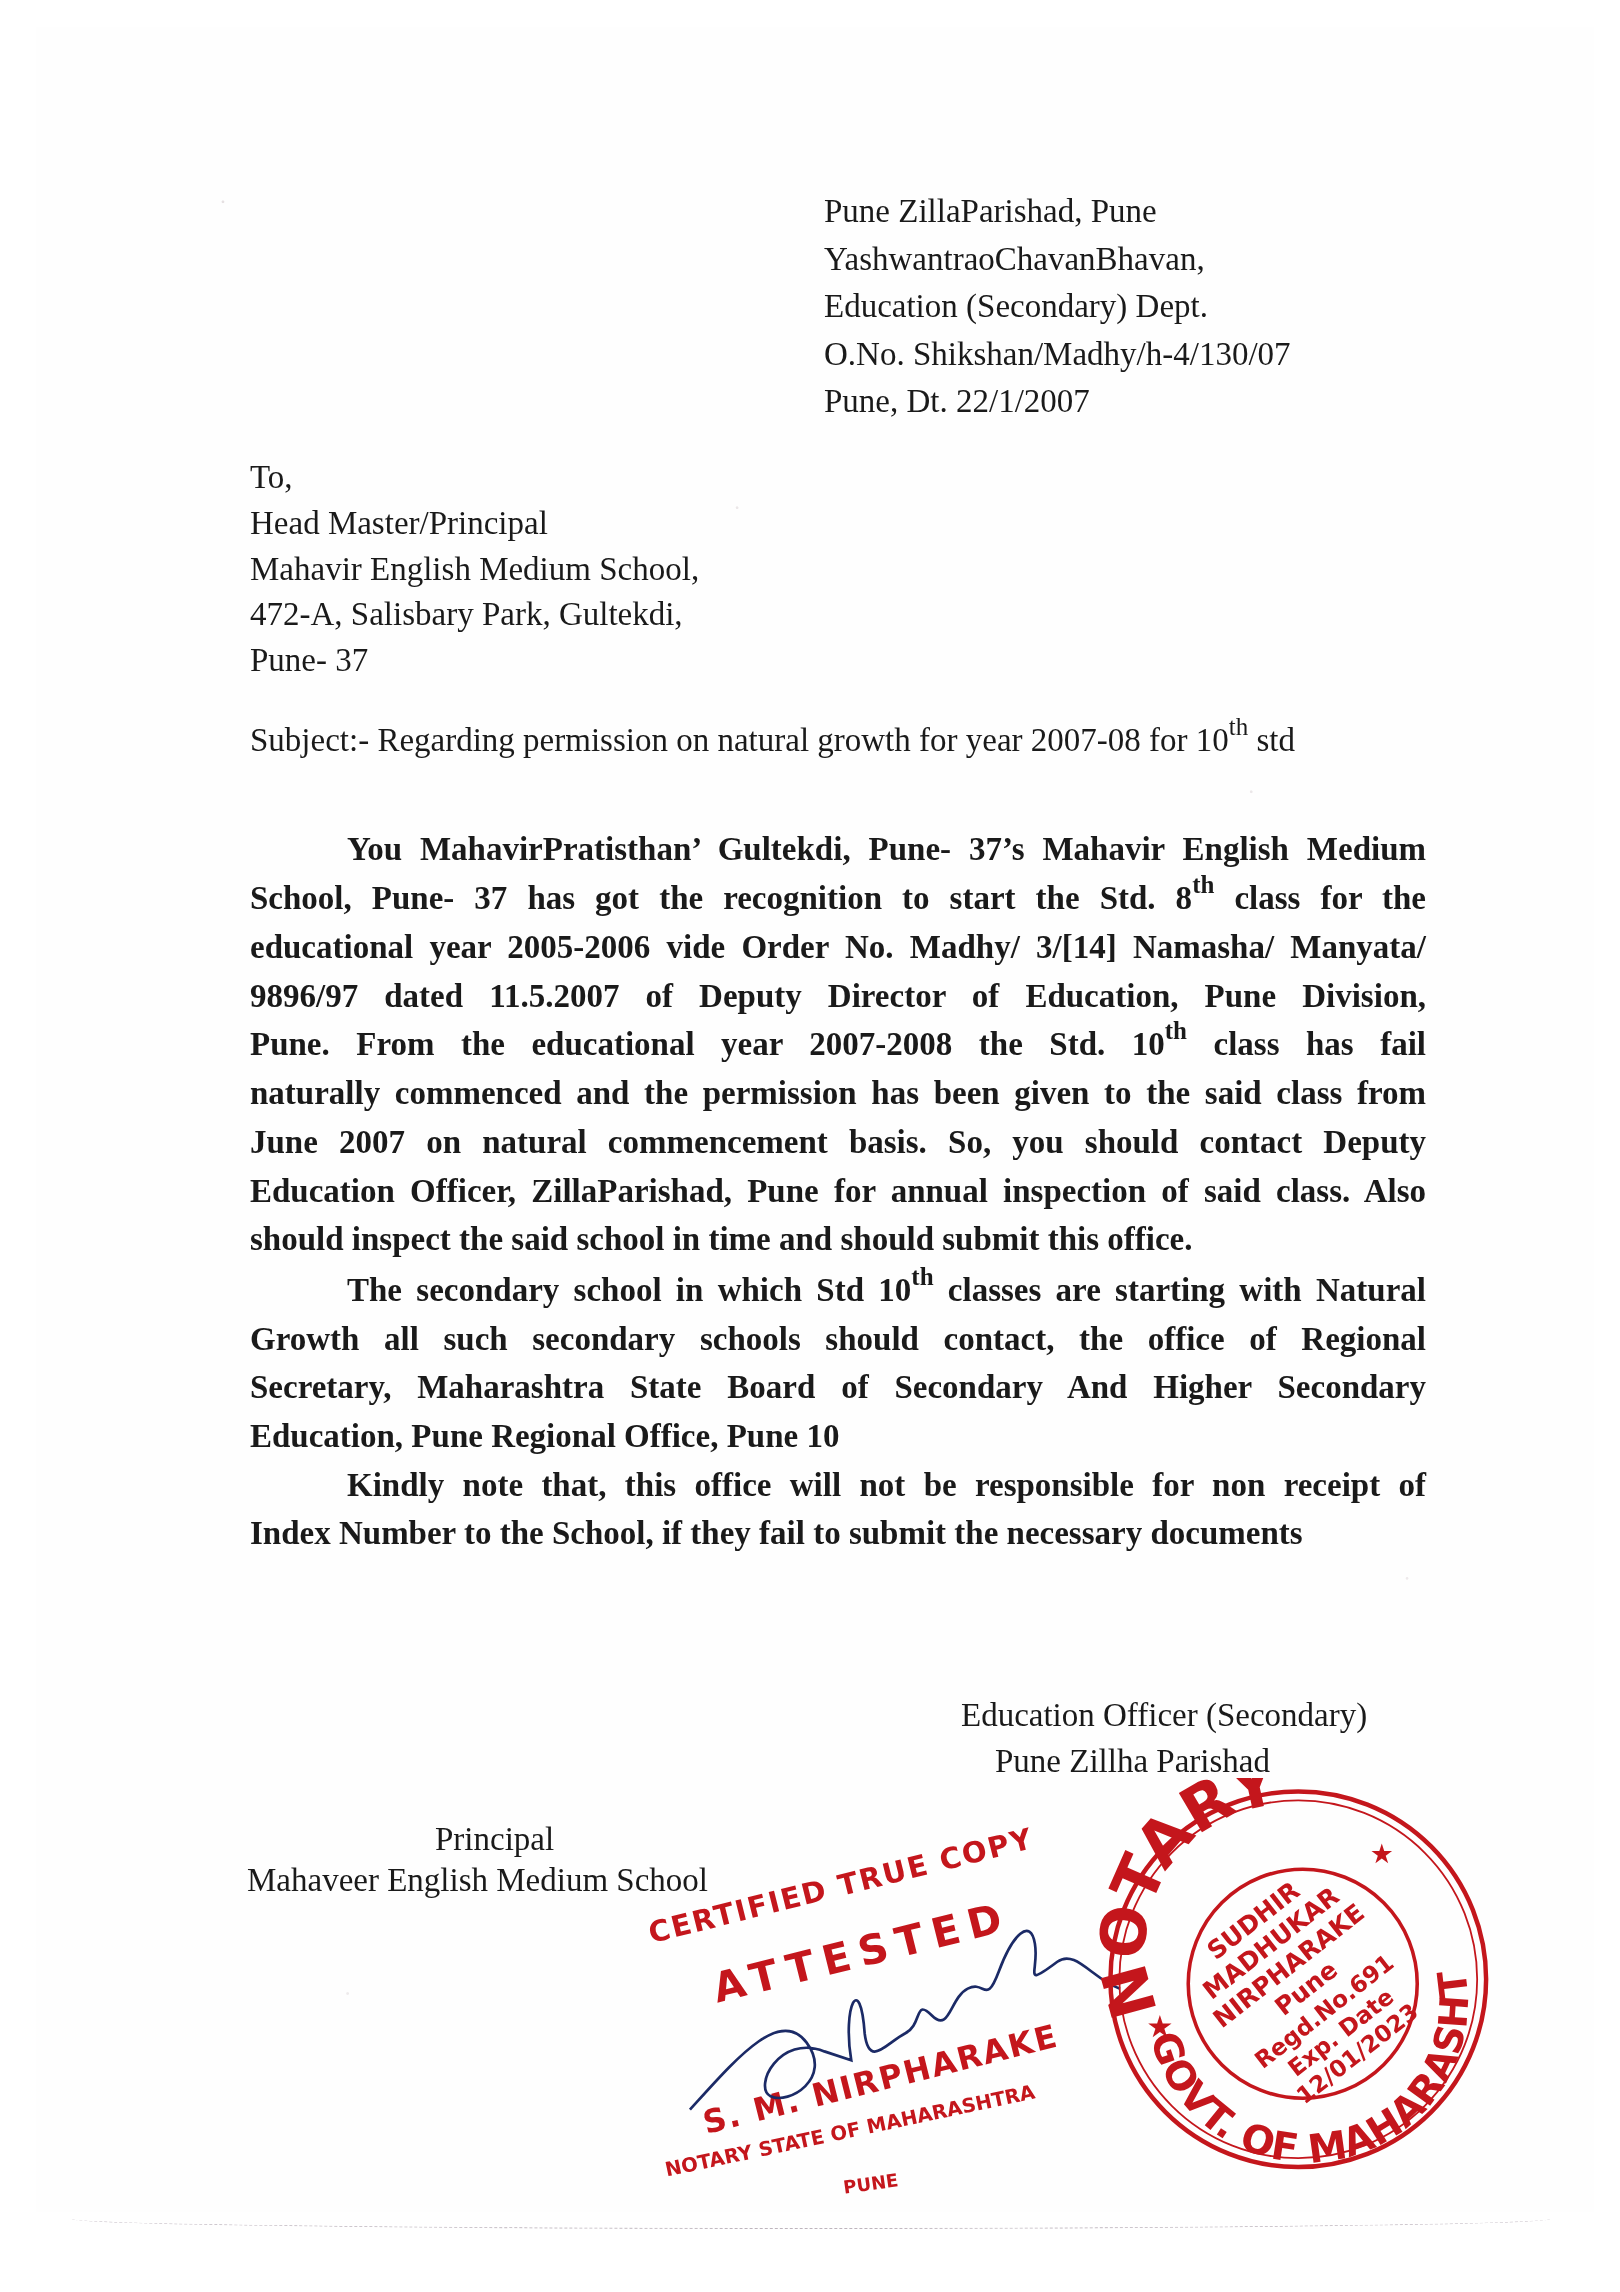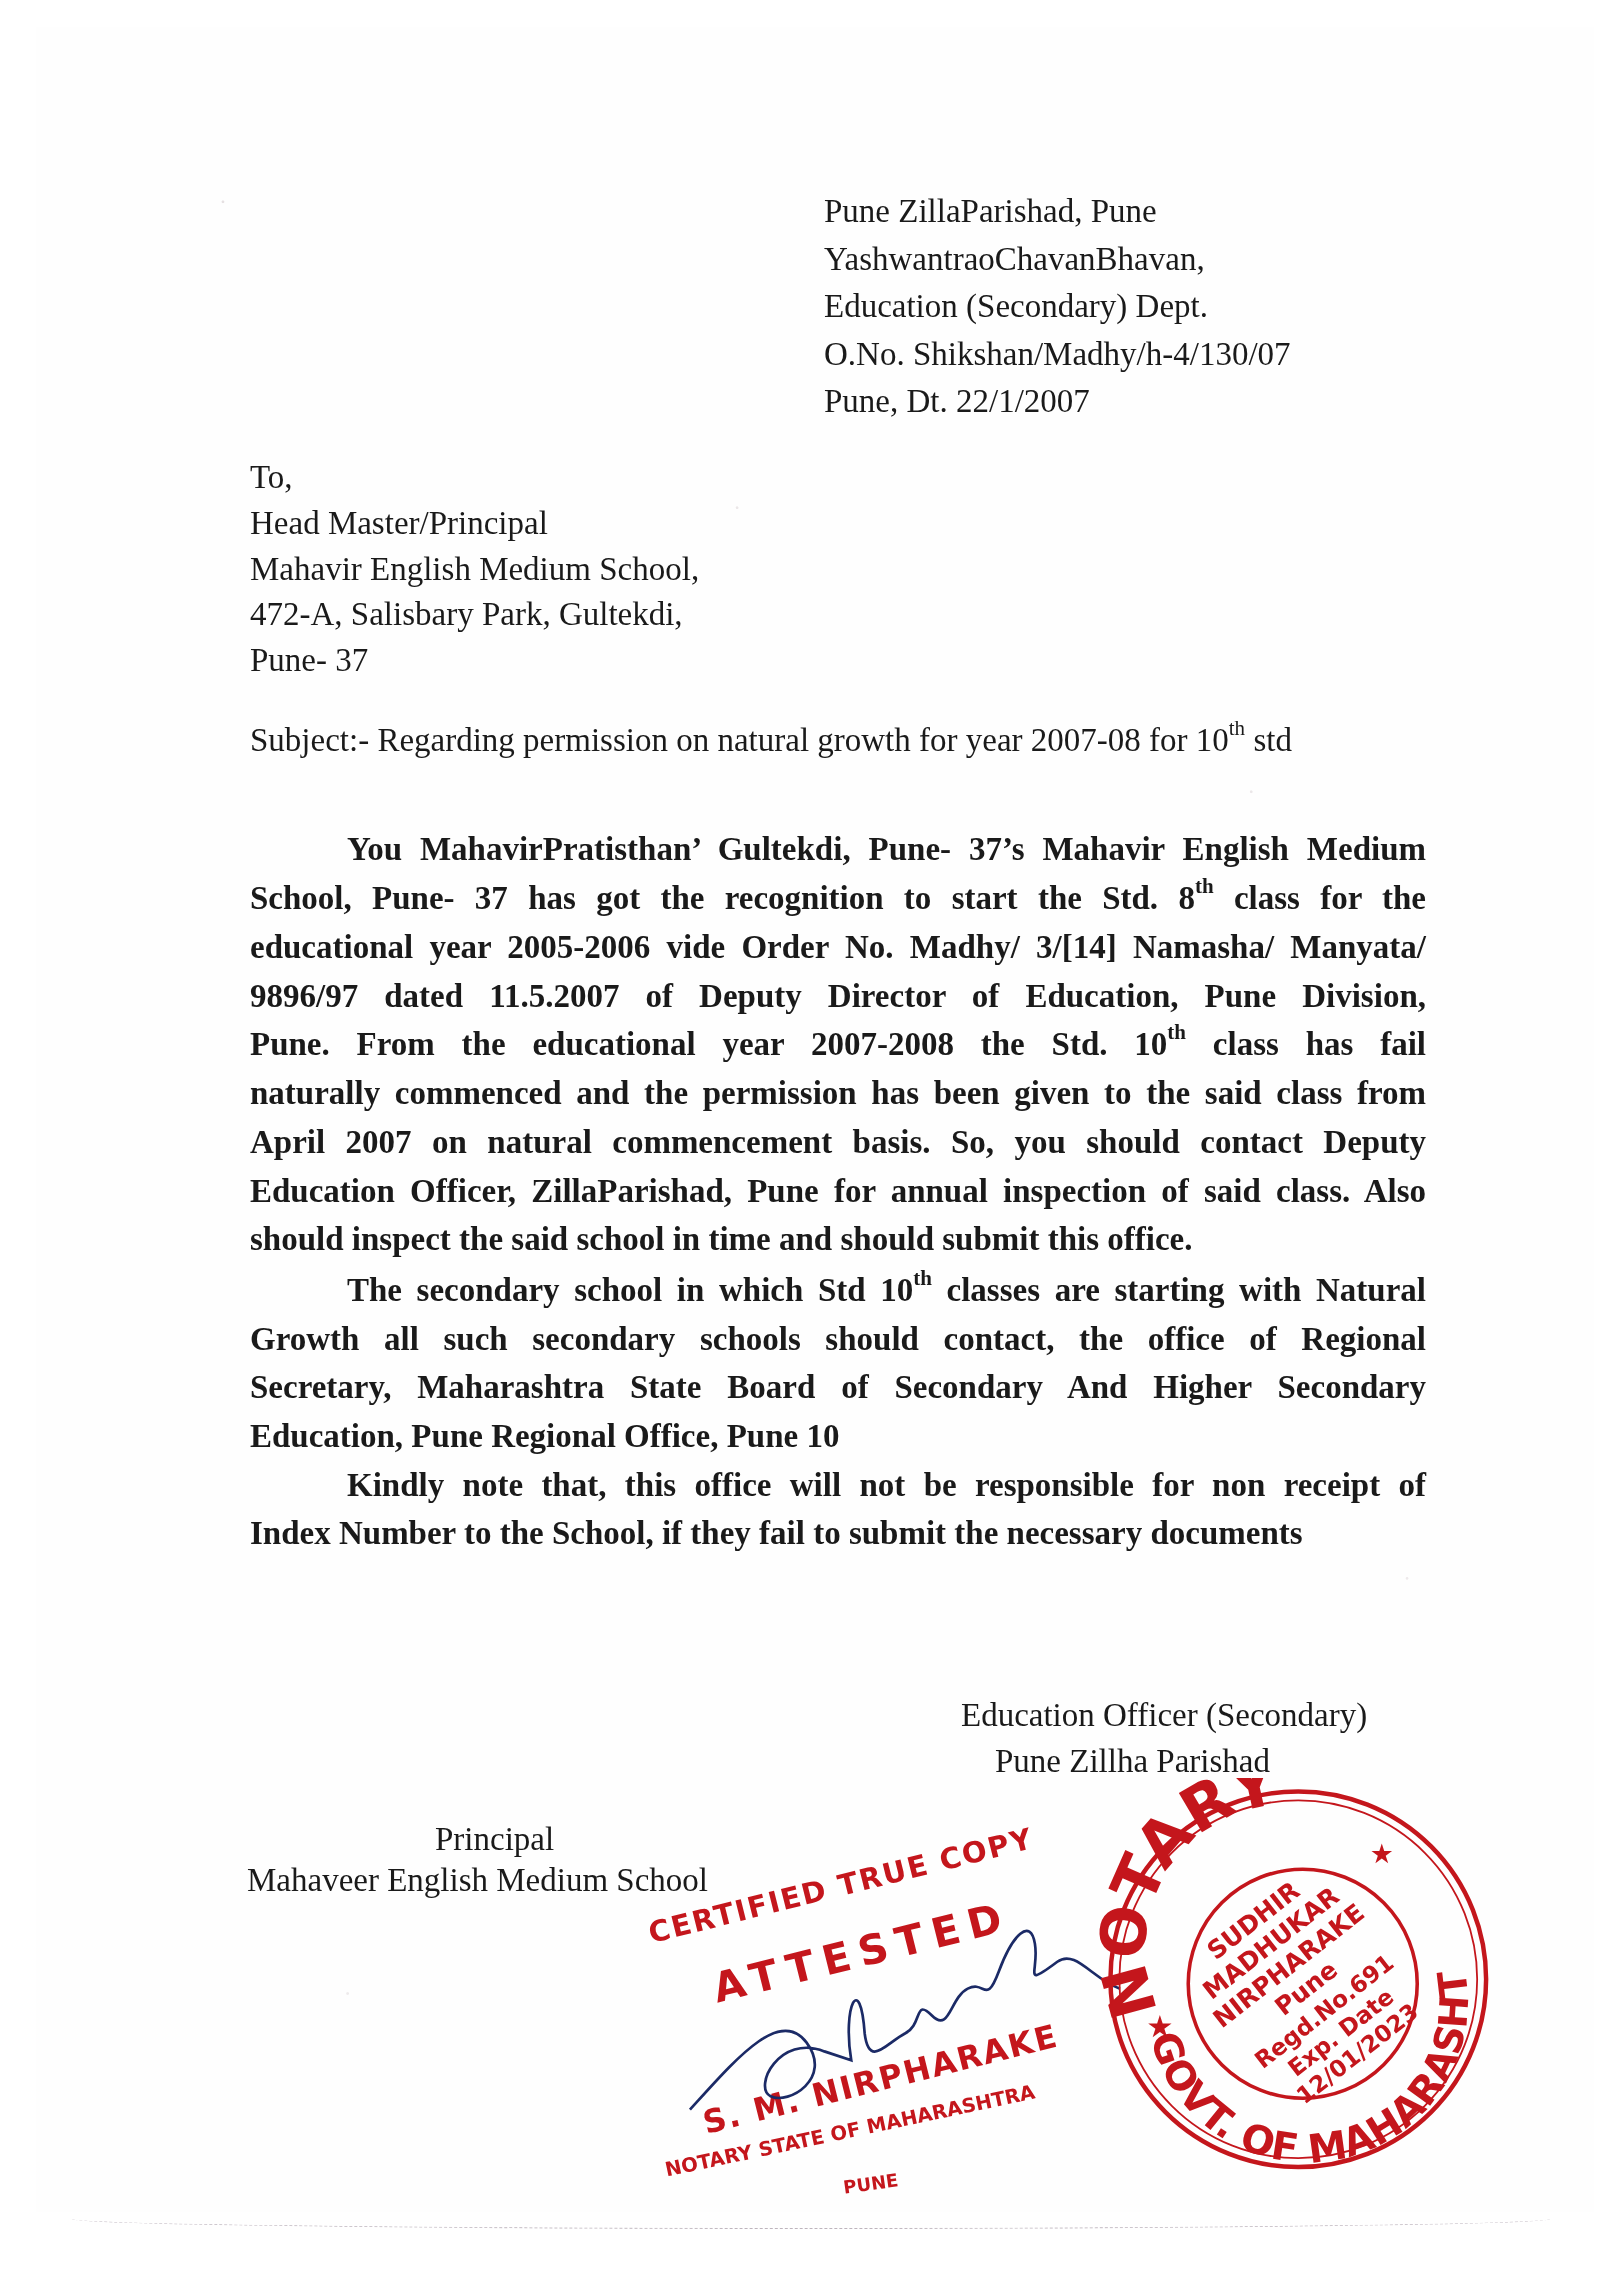--- a/index.html
+++ b/index.html
@@ -27,21 +27,21 @@
   .txt { position: absolute; font-size: 33px; line-height: 1; white-space: nowrap; }
   .hdr { left: 824px; }
   .addr { left: 250px; }
   .just {
     position: absolute; left: 250px; width: 1176px;
     font-size: 33px; line-height: 1; white-space: nowrap;
     text-align: justify; text-align-last: justify; font-weight: bold;
   }
   .just.indent { left: 347px; width: 1079px; }
   .just.last { text-align-last: left; }
-  sup { font-size: 21px; line-height: 0; position: relative; top: -3.6px; }
+  sup { font-size: 25px; line-height: 0; position: relative; top: -3.6px; }
   .stamp-red { color: #c4161c; font-family: "DejaVu Sans", sans-serif; font-weight: bold; }
   .bottom-edge {
     position: absolute; left: 72px; top: 2219px; width: 1478px; height: 9px;
     border-bottom: 1.8px dashed rgba(110,90,110,0.45);
     border-radius: 0 0 50% 50% / 0 0 100% 100%;
   }
   .footer-cs {
     position: absolute; left: 1050px; top: 2246px;
     font-family: "DejaVu Sans", sans-serif; font-size: 25px; color: #222; margin-top: 46px;
   }
@@ -73,21 +73,21 @@
   <span>Subject:- Regarding permission on natural growth for year 2007-08 for 10</span><sup>th</sup><span> std</span>
 </div>
 
 <div>
   <div class="just indent" style="top:833px">You MahavirPratisthan’ Gultekdi, Pune- 37’s Mahavir English Medium</div>
   <div class="just" style="top:882px"><span>School, Pune- 37 has got the recognition to start the Std. 8</span><sup>th</sup><span> class for the</span></div>
   <div class="just" style="top:931px">educational year 2005-2006 vide Order No. Madhy/ 3/[14] Namasha/ Manyata/</div>
   <div class="just" style="top:980px">9896/97 dated 11.5.2007 of Deputy Director of Education, Pune Division,</div>
   <div class="just" style="top:1028px"><span>Pune. From the educational year 2007-2008 the Std. 10</span><sup>th</sup><span> class has fail</span></div>
   <div class="just" style="top:1077px">naturally commenced and the permission has been given to the said class from</div>
-  <div class="just" style="top:1126px">April 2007 on natural commencement basis. So, you should contact Deputy</div>
+  <div class="just" style="top:1126px">June 2007 on natural commencement basis. So, you should contact Deputy</div>
   <div class="just" style="top:1175px">Education Officer, ZillaParishad, Pune for annual inspection of said class. Also</div>
   <div class="just last" style="top:1223px">should inspect the said school in time and should submit this office.</div>
 </div>
 
 <div>
   <div class="just indent" style="top:1274px"><span>The secondary school in which Std 10</span><sup>th</sup><span> classes are starting with Natural</span></div>
   <div class="just" style="top:1323px">Growth all such secondary schools should contact, the office of Regional</div>
   <div class="just" style="top:1371px">Secretary, Maharashtra State Board of Secondary And Higher Secondary</div>
   <div class="just last" style="top:1420px">Education, Pune Regional Office, Pune 10</div>
 </div>

